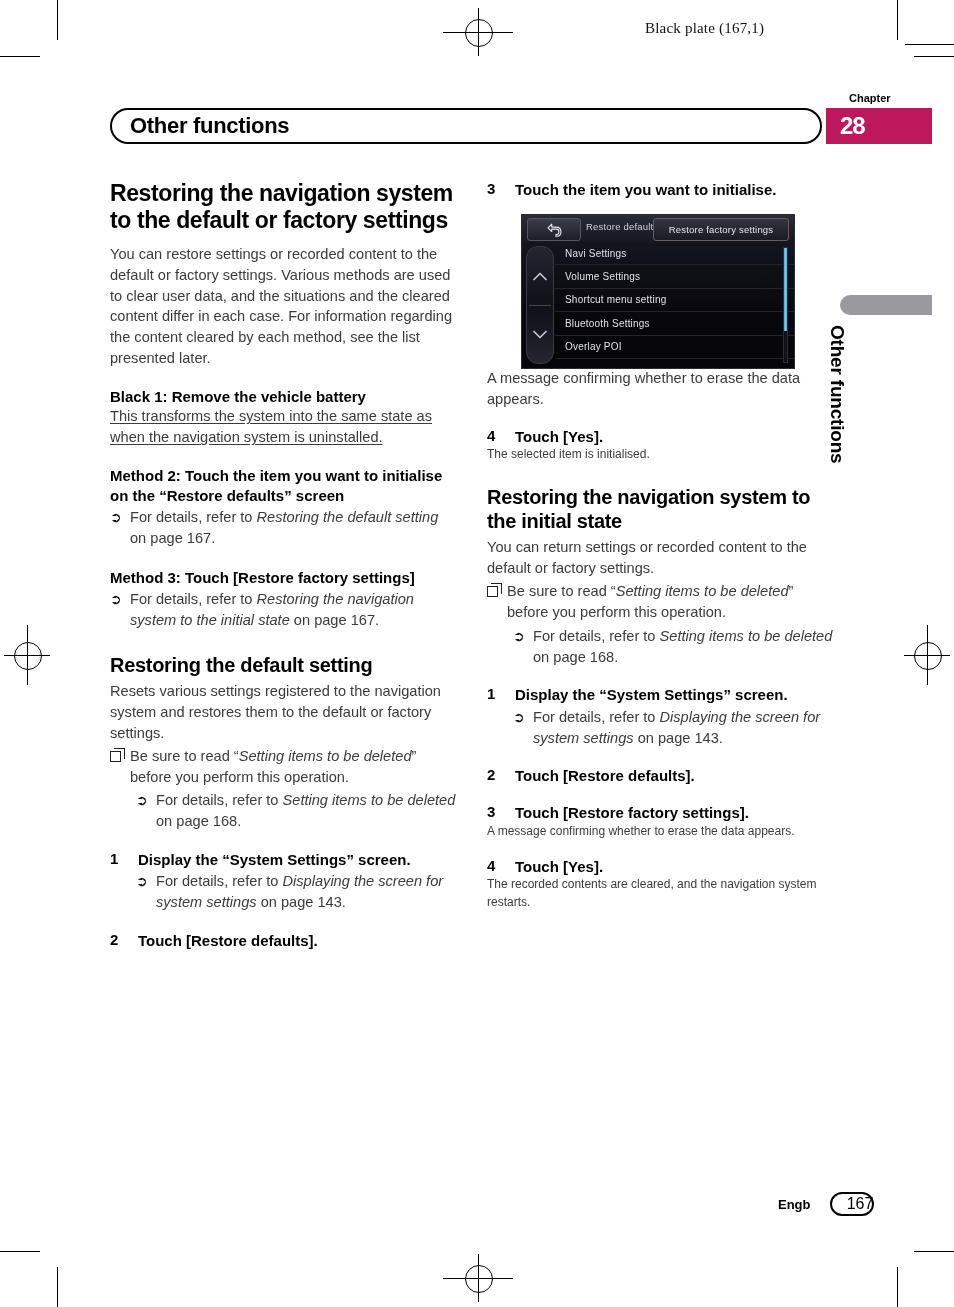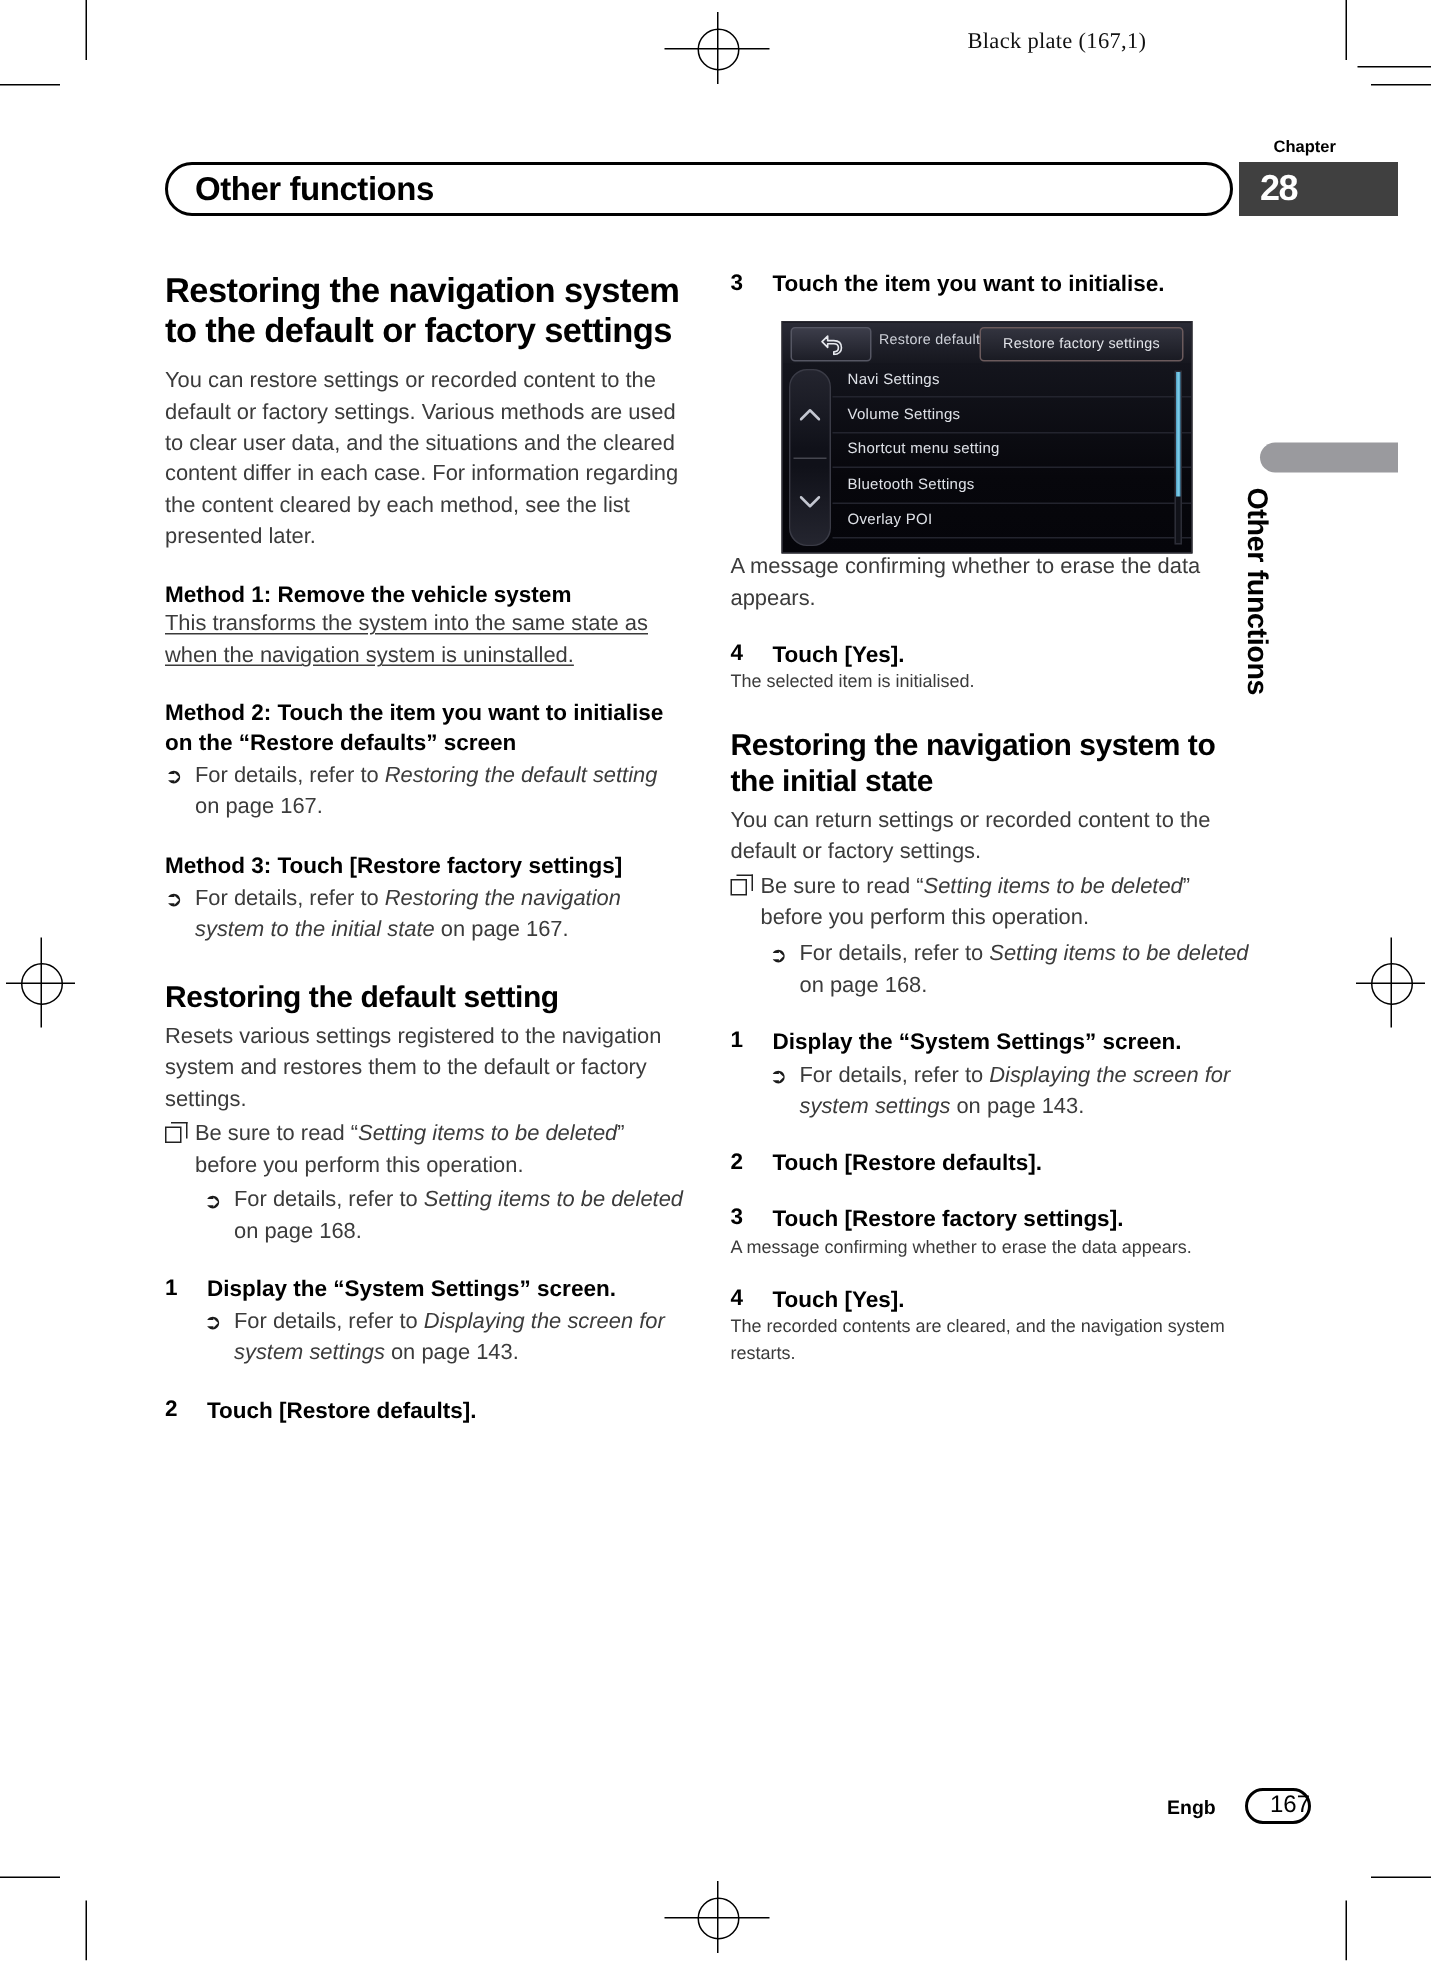--- a/index.html
+++ b/index.html
@@ -13,21 +13,21 @@
   .reg .v{position:absolute;top:0;left:50%;width:1px;height:100%;background:#000;}
   .reg .c{position:absolute;left:50%;top:50%;width:26px;height:26px;margin:-13px 0 0 -13px;
           border:1px solid #000;border-radius:50%;}
 
   
   .plate{position:absolute;top:20px;left:645px;font-family:"Liberation Serif","DejaVu Serif",serif;
          font-size:15px;color:#111;letter-spacing:.2px;}
 
   
   .chapter-word{position:absolute;top:92px;left:829px;font-size:11px;font-weight:bold;color:#000;margin-left:20px;}
-  .chapter-badge{position:absolute;top:108px;left:826px;width:106px;height:36px;background:#404040;
+  .chapter-badge{position:absolute;top:108px;left:826px;width:106px;height:36px;background:#be185d;
                  color:#fff;font-size:24px;font-weight:bold;display:flex;align-items:center;
                  justify-content:flex-start;padding-left:14px;box-sizing:border-box;letter-spacing:-1px;}
   .title-pill{position:absolute;top:108px;left:110px;width:712px;height:36px;border:2px solid #000;
               border-radius:18px;box-sizing:border-box;display:flex;align-items:center;padding-left:18px;}
   .title-pill span{font-size:22px;font-weight:bold;letter-spacing:-.3px;color:#000;}
 
   
   .thumb-tab{position:absolute;left:840px;top:295px;width:92px;height:20px;background:#9a9a9e;
              border-radius:10px 0 0 10px;}
   .side-vert{position:absolute;left:848px;top:325px;width:200px;
@@ -147,21 +147,21 @@
 
 <div class="thumb-tab"></div>
 <div class="side-vert">Other functions</div>
 
 <div class="col col-left">
 
   <h1 class="sec">Restoring the navigation system to the default or factory settings</h1>
 
   <p class="body">You can restore settings or recorded content to the default or factory settings. Various methods are used to clear user data, and the situations and the cleared content differ in each case. For information regarding the content cleared by each method, see the list presented later.</p>
 
-  <h3 class="method">Method 1: Remove the vehicle system</h3>
+  <h3 class="method">Black 1: Remove the vehicle battery</h3>
   <p class="body ul">This transforms the system into the same state as when the navigation system is uninstalled.</p>
 
   <h3 class="method">Method 2: Touch the item you want to initialise on the “Restore defaults” screen</h3>
   <div class="bullet">
     <div class="gl">➲</div>
     <div class="bt"><span>For details, refer to </span><i>Restoring the default setting</i><span> on page 167.</span></div>
   </div>
 
   <h3 class="method"><span>Method 3: Touch [</span><span>Restore factory settings</span><span>]</span></h3>
   <div class="bullet">

